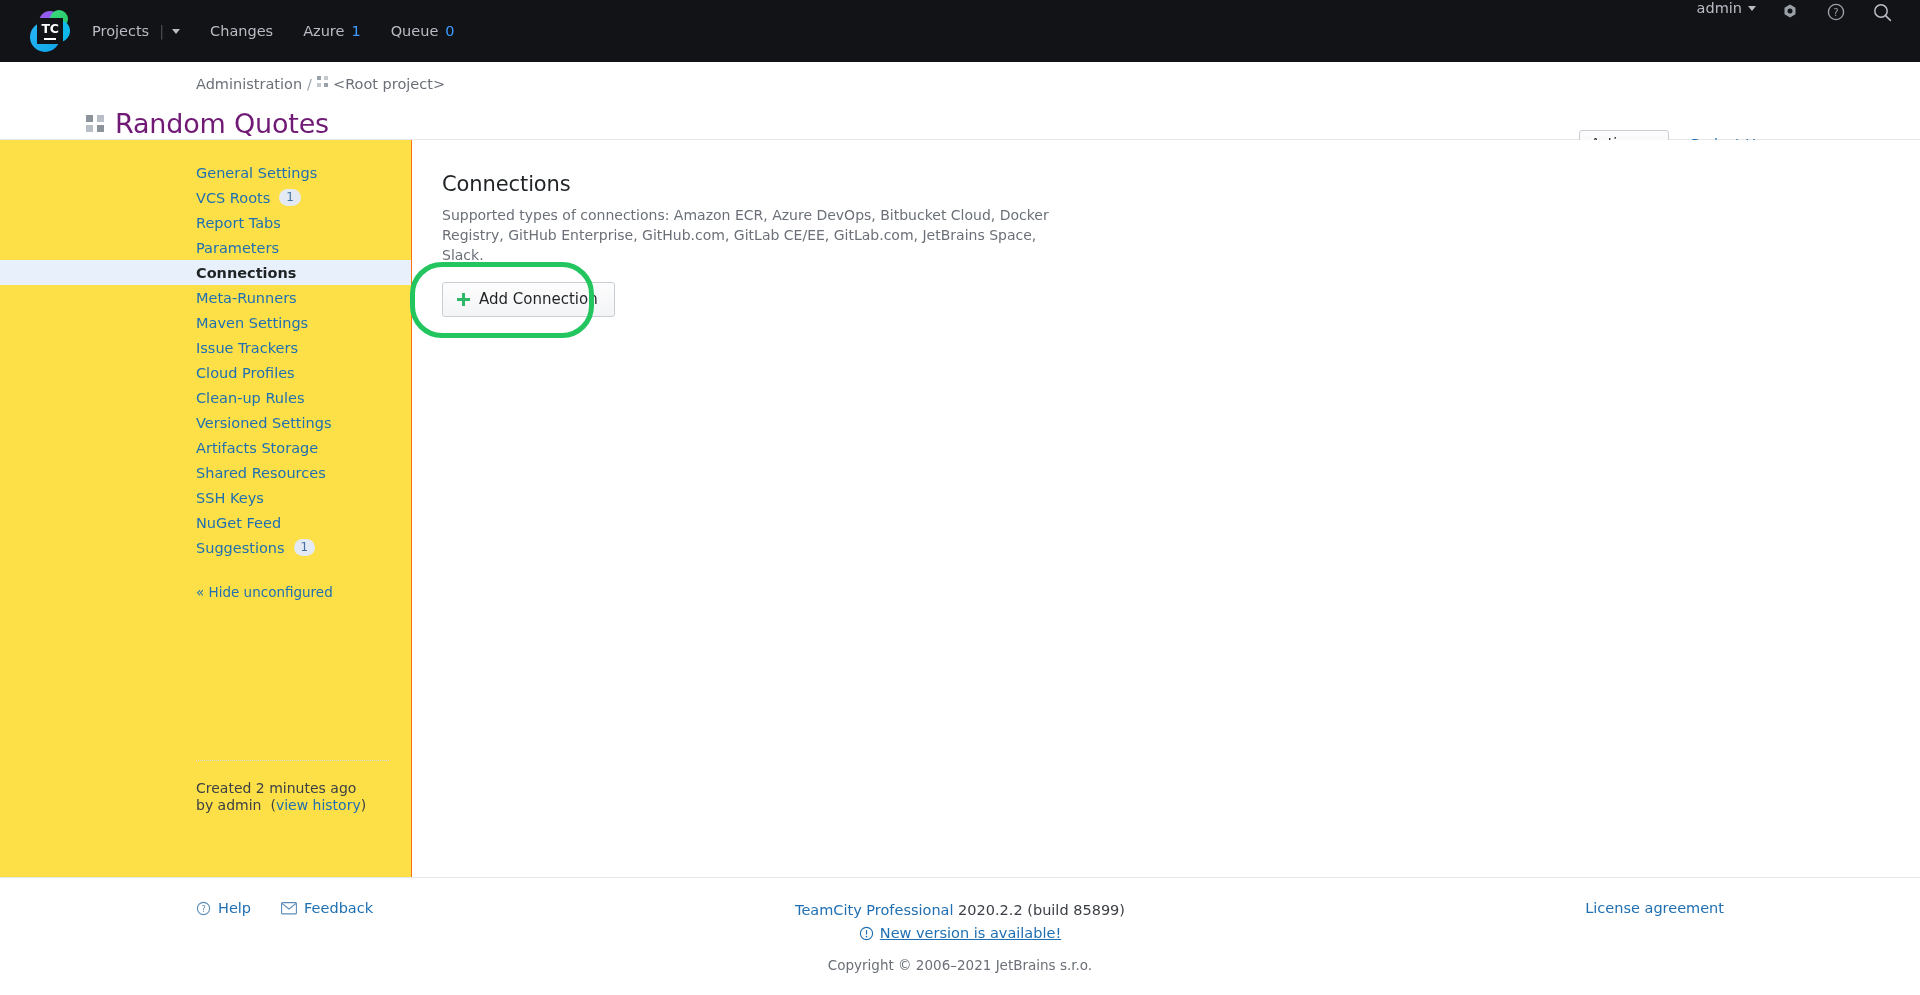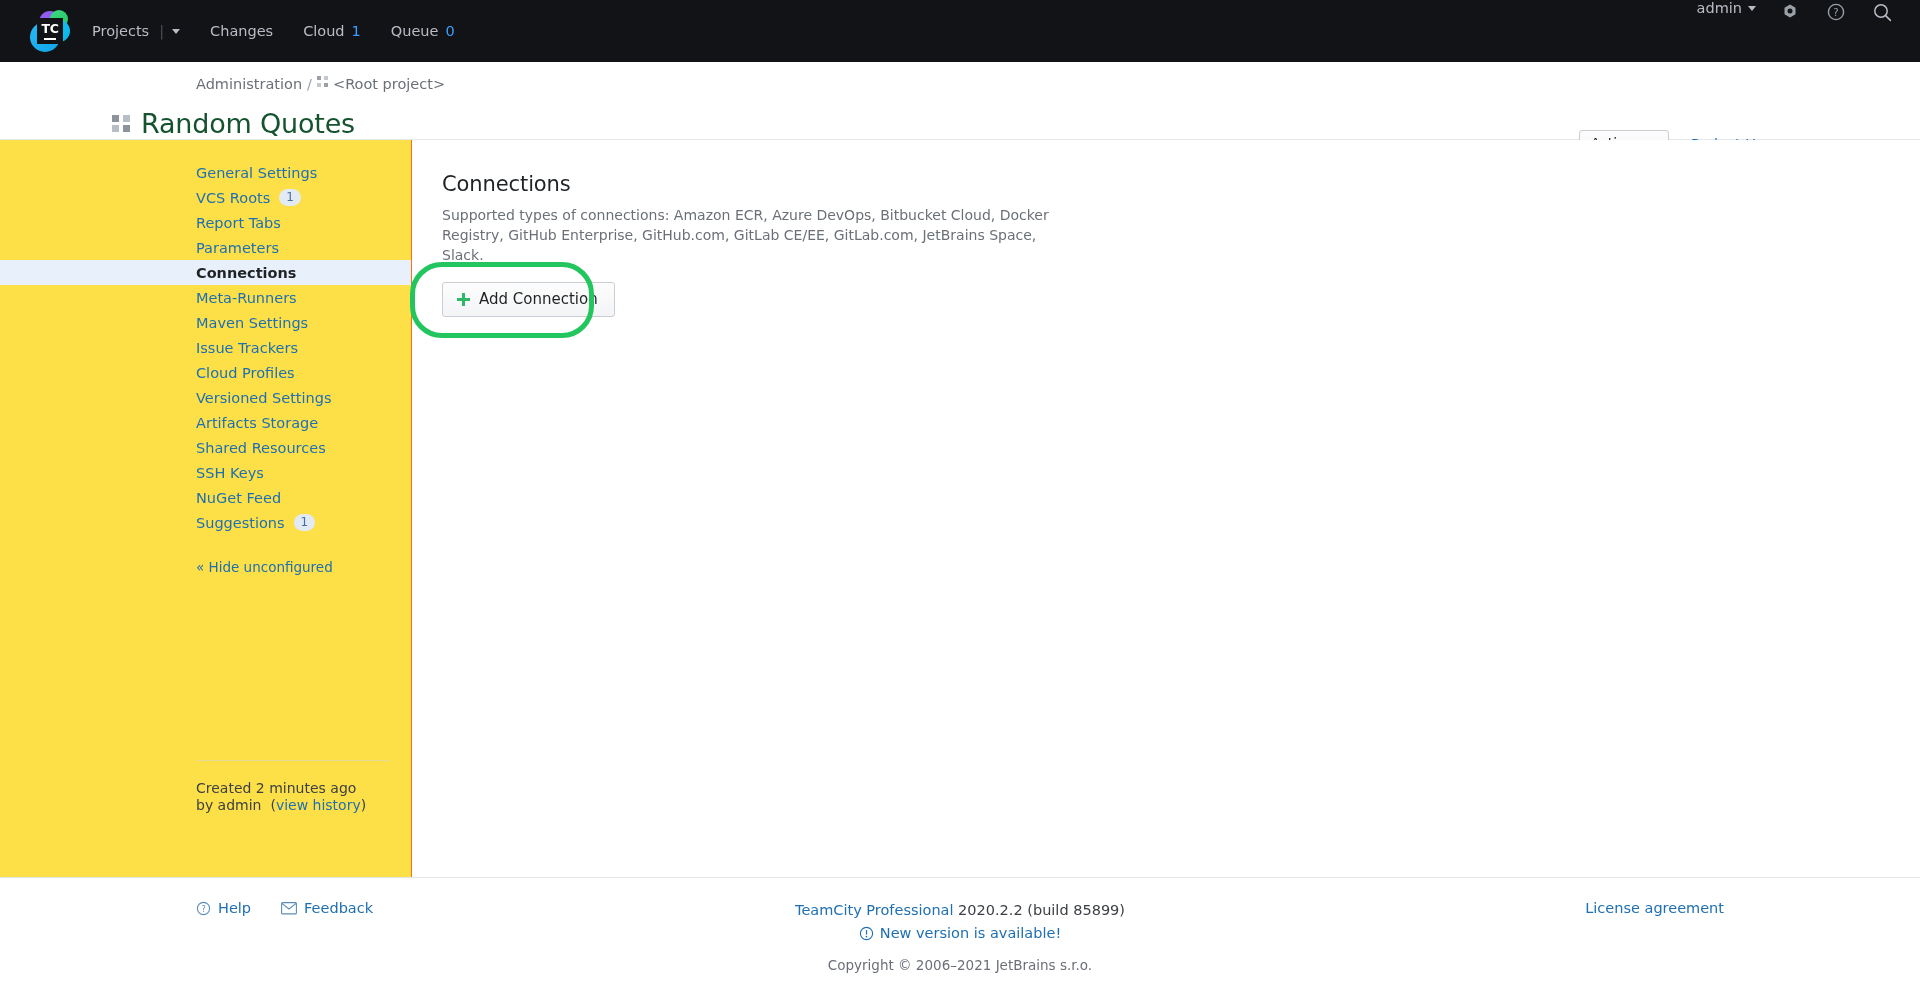--- a/index.html
+++ b/index.html
@@ -109,26 +109,26 @@
     margin-left: 196px;
     font-size: 14.5px;
     color: #6b7078;
     display: flex; gap: 5px;
     height: 22px;
   }
   .breadcrumb a { color: #6b7078; text-decoration: none; cursor: pointer; }
   .bc-sep { color: #9aa0a8; }
 
   .page-title {
-    margin-left: 112px;
+    margin-left: 86px;
     margin-top: 10px;
     display: flex; align-items: center; gap: 11px;
     font-size: 27px;
     font-weight: 400;
-    color: #14532d;
+    color: #701a75;
     letter-spacing: -0.2px;
   }
 
   .proj-icon {
     display: inline-grid;
     grid-template-columns: repeat(2, 1fr);
     gap: 2px;
     flex: 0 0 auto;
   }
   .proj-icon span { background: #9aa0a8; display: block; }
@@ -300,20 +300,21 @@
     text-align: center;
     font-size: 14.5px;
     color: #3c4046;
     line-height: 21px;
   }
   .foot-center .ver-link { color: #1f6fb2; text-decoration: none; cursor: pointer; }
   .newver {
     color: #1f6fb2; cursor: pointer;
     display: inline-flex; align-items: center; gap: 6px;
     margin-top: 2px;
+    text-decoration: underline;
   }
   .copyright {
     color: #6b7078; font-size: 13.5px; margin-top: 8px;
   }
   .foot-right {
     position: absolute;
     right: 196px; top: 22px;
     font-size: 14.5px;
   }
 </style>
@@ -336,21 +337,21 @@
     <span>Projects</span>
     <span class="nav-sep">|</span>
     <span class="nav-caret"></span>
   </div>
 
   <div class="nav-item">
     <span>Changes</span>
   </div>
 
   <div class="nav-item">
-    <span>Cloud</span>
+    <span>Azure</span>
     <span class="nav-count">1</span>
   </div>
 
   <div class="nav-item">
     <span>Queue</span>
     <span class="nav-count zero">0</span>
   </div>
 
   <div class="topnav-right">
     <div class="user-menu">
@@ -435,20 +436,23 @@
     <a class="side-item">
       <span class="side-label">Maven Settings</span>
     </a>
     <a class="side-item">
       <span class="side-label">Issue Trackers</span>
     </a>
     <a class="side-item">
       <span class="side-label">Cloud Profiles</span>
     </a>
     <a class="side-item">
+      <span class="side-label">Clean-up Rules</span>
+    </a>
+    <a class="side-item">
       <span class="side-label">Versioned Settings</span>
     </a>
     <a class="side-item">
       <span class="side-label">Artifacts Storage</span>
     </a>
     <a class="side-item">
       <span class="side-label">Shared Resources</span>
     </a>
     <a class="side-item">
       <span class="side-label">SSH Keys</span>

